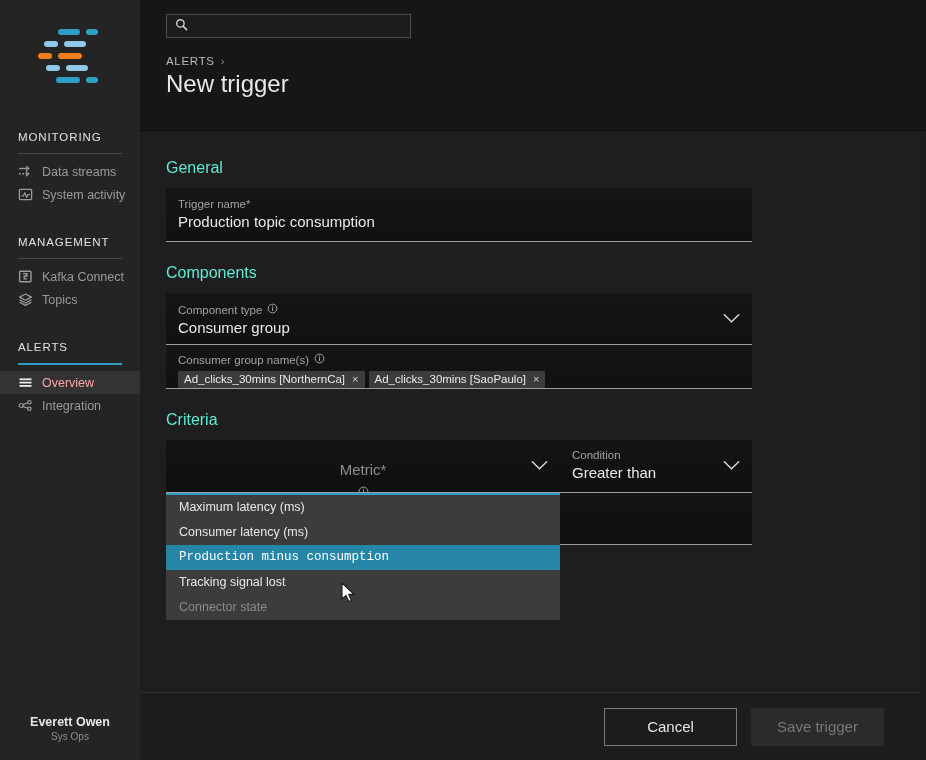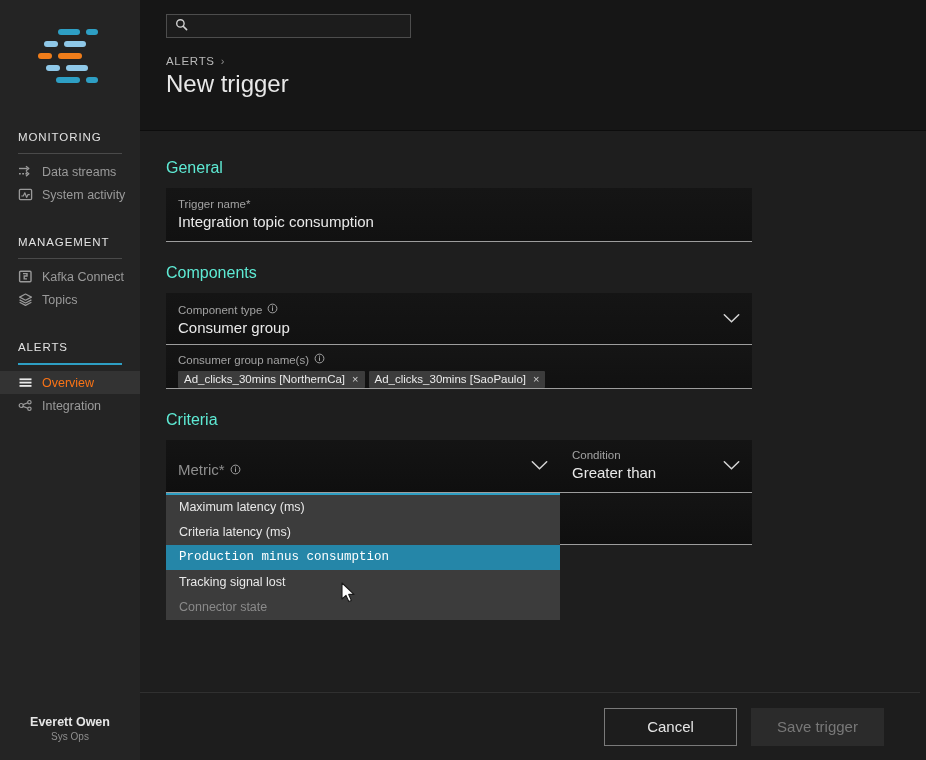--- a/index.html
+++ b/index.html
@@ -41,21 +41,21 @@
   .nav-rule.active { background: #2e9fc4; height: 2px; }
   .nav-item {
     display: flex; align-items: center;
     height: 23px;
     padding-left: 18px;
     gap: 9px;
     color: #9a9a9a;
     font-size: 12.5px;
     cursor: pointer;
   }
-  .nav-item.selected { background: #333333; color: #f97316; align-items: center; }
+  .nav-item.selected { background: #333333; color: #fca5a5; align-items: center; }
   .nav-ico {
     width: 15px; height: 15px;
     display: inline-flex; align-items: center; justify-content: center;
     flex: 0 0 15px;
   }
   .nav-ico svg { display: block; }
 
   .user-block {
     position: absolute; left: 0; bottom: 18px;
     width: 140px; text-align: center;
@@ -333,21 +333,21 @@
       </div>
       <div class="page-title">New trigger</div>
     </div>
 
     <div class="content">
 
       <div class="sect">
         <div class="sect-title">General</div>
         <div class="field" style="height:54px;">
           <div class="field-label">Trigger name*</div>
-          <div class="field-value">Integration topic consumption</div>
+          <div class="field-value">Production topic consumption</div>
         </div>
       </div>
 
       <div class="sect">
         <div class="sect-title">Components</div>
 
         <div class="field" style="height:52px;">
           <div class="field-label">
             <span>Component type</span>
             <span class="info-ico">
@@ -388,39 +388,39 @@
             </span>
           </div>
         </div>
       </div>
 
       <div class="sect">
         <div class="sect-title">Criteria</div>
 
         <div class="crit-row">
           <div class="crit-metric">
-            <div class="field-value ph" style="display:flex;align-items:center;gap:5px;">
+            <div class="field-value ph" style="display:flex;align-items:center;gap:5px;flex-direction:column;">
               <span>Metric*</span>
               <span class="info-ico">
                 <svg width="11" height="11" viewBox="0 0 11 11">
                   <circle cx="5.5" cy="5.5" r="4.4" stroke="#a2a2a2" stroke-width="1" fill="none"></circle>
                   <rect x="5" y="4.3" width="1" height="3.6" fill="#a2a2a2"></rect>
                   <rect x="5" y="2.6" width="1" height="1.1" fill="#a2a2a2"></rect>
                 </svg>
               </span>
             </div>
             <span class="chev-down">
               <svg width="17" height="11" viewBox="0 0 17 11">
                   <path d="M1.3 1.8 L8.5 8.8 L15.7 1.8" stroke="#d6d6d6" stroke-width="1.5" fill="none" stroke-linecap="round"></path>
                 </svg>
             </span>
 
             <div class="dropdown">
               <div class="dd-item">Maximum latency (ms)</div>
-              <div class="dd-item">Criteria latency (ms)</div>
+              <div class="dd-item">Consumer latency (ms)</div>
               <div class="dd-item hl">Production minus consumption</div>
               <div class="dd-item">Tracking signal lost</div>
               <div class="dd-item dis">Connector state</div>
             </div>
           </div>
 
           <div class="crit-cond">
             <div class="field-label">Condition</div>
             <div class="field-value">Greater than</div>
             <span class="chev-down" style="top:26px;">

